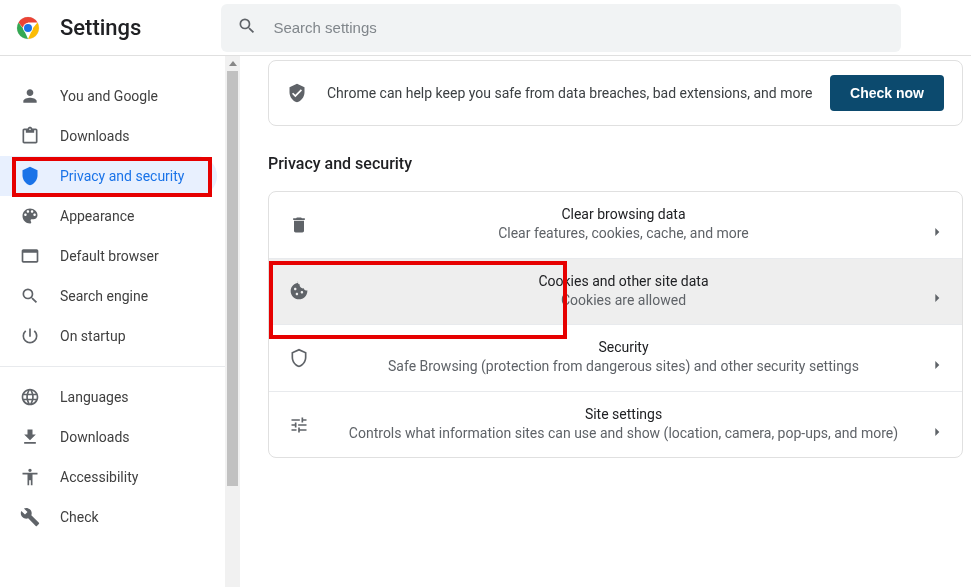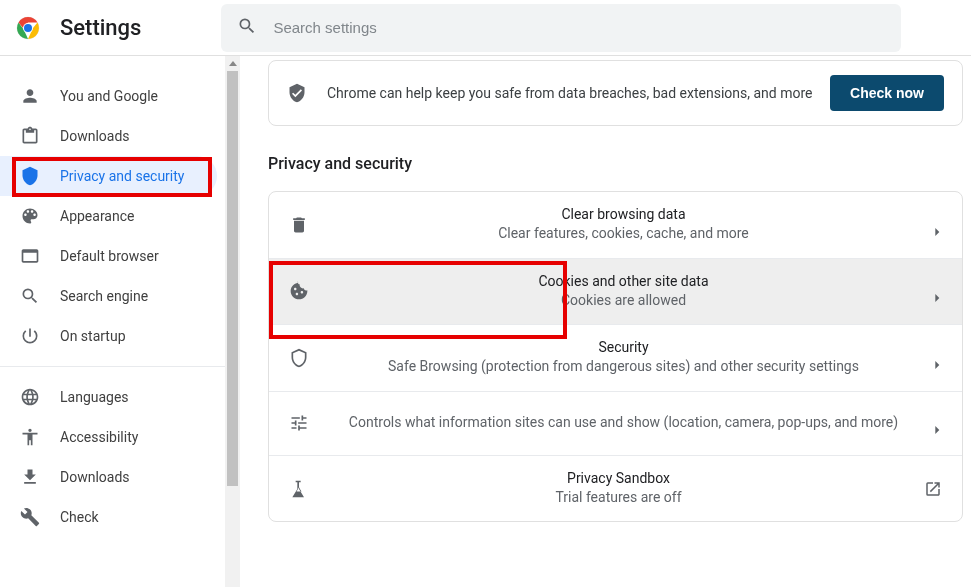--- a/index.html
+++ b/index.html
@@ -146,32 +146,32 @@
         <span class="icon">
             <svg viewBox="0 0 24 24">
               <path d="M11.99 2C6.47 2 2 6.48 2 12s4.47 10 9.99 10C17.52 22 22 17.52 22 12S17.52 2 11.99 2zm6.93 6h-2.95a15.65 15.65 0 0 0-1.38-3.56A8.03 8.03 0 0 1 18.92 8zM12 4.04c.83 1.2 1.48 2.53 1.91 3.96h-3.82c.43-1.43 1.08-2.76 1.91-3.96zM4.26 14C4.1 13.36 4 12.69 4 12s.1-1.36.26-2h3.38c-.08.66-.14 1.32-.14 2s.06 1.34.14 2H4.26zm.82 2h2.95c.32 1.25.78 2.45 1.38 3.56A7.987 7.987 0 0 1 5.08 16zm2.95-8H5.08a7.987 7.987 0 0 1 4.33-3.56A15.65 15.65 0 0 0 8.03 8zM12 19.96c-.83-1.2-1.48-2.53-1.91-3.96h3.82c-.43 1.43-1.08 2.76-1.91 3.96zM14.34 14H9.66c-.09-.66-.16-1.32-.16-2s.07-1.35.16-2h4.68c.09.65.16 1.32.16 2s-.07 1.34-.16 2zm.25 5.56c.6-1.11 1.06-2.31 1.38-3.56h2.95a8.03 8.03 0 0 1-4.33 3.56zM16.36 14c.08-.66.14-1.32.14-2s-.06-1.34-.14-2h3.38c.16.64.26 1.31.26 2s-.1 1.36-.26 2h-3.38z"></path>
             </svg>
           </span>
         <span>Languages</span>
       </div>
       <div class="sidebar-item">
         <span class="icon">
             <svg viewBox="0 0 24 24">
+              <path d="M19 9h-4V3H9v6H5l7 7 7-7zM5 18v2h14v-2H5z"></path>
+            </svg>
+          </span>
+        <span>Downloads</span>
+      </div>
+      <div class="sidebar-item">
+        <span class="icon">
+            <svg viewBox="0 0 24 24">
               <path d="M12 2c1.1 0 2 .9 2 2s-.9 2-2 2-2-.9-2-2 .9-2 2-2zm9 7h-6v13h-2v-6h-2v6H9V9H3V7h18v2z"></path>
             </svg>
           </span>
         <span>Accessibility</span>
-      </div>
-      <div class="sidebar-item">
-        <span class="icon">
-            <svg viewBox="0 0 24 24">
-              <path d="M19 9h-4V3H9v6H5l7 7 7-7zM5 18v2h14v-2H5z"></path>
-            </svg>
-          </span>
-        <span>Downloads</span>
       </div>
       <div class="sidebar-item">
         <span class="icon">
             <svg viewBox="0 0 24 24">
               <path d="M22.7 19l-9.1-9.1c.9-2.3.4-5-1.5-6.9-2-2-5-2.4-7.4-1.3L9 6 6 9 1.6 4.7C.4 7.1.9 10.1 2.9 12.1c1.9 1.9 4.6 2.4 6.9 1.5l9.1 9.1c.4.4 1 .4 1.4 0l2.3-2.3c.5-.4.5-1.1.1-1.4z"></path>
             </svg>
           </span>
         <span>Check</span>
       </div>
     </div>
@@ -240,38 +240,25 @@
               <path d="M0 0 L6 6 L0 12 Z"></path>
             </svg></span>
       </div>
       <div class="settings-row">
         <span class="row-icon">
             <svg viewBox="0 0 24 24">
               <path d="M3 17v2h6v-2H3zM3 5v2h10V5H3zm10 16v-2h8v-2h-8v-2h-2v6h2zM7 9v2H3v2h4v2h2V9H7zm14 4v-2H11v2h10zm-6-4h2V7h4V5h-4V3h-2v6z"></path>
             </svg>
           </span>
         <div class="row-text">
+          <div class="row-title">Site settings</div>
           <div class="row-subtitle">Controls what information sites can use and show (location, camera, pop-ups, and more)</div>
         </div>
         <span class="row-arrow"><svg viewBox="0 0 8 12">
               <path d="M0 0 L6 6 L0 12 Z"></path>
-            </svg></span>
-      </div>
-      <div class="settings-row">
-        <span class="row-icon">
-            <svg viewBox="0 0 24 24">
-              <path d="M6 22h12l-6-10V4h2V2H8v2h2v8l-6 10zm4.5-9.5L12 10l1.5 2.5L15 15H9l1.5-2.5z"></path>
-            </svg>
-          </span>
-        <div class="row-text">
-          <div class="row-title">Privacy Sandbox</div>
-          <div class="row-subtitle">Trial features are off</div>
-        </div>
-        <span class="row-external"><svg viewBox="0 0 24 24">
-              <path d="M19 19H5V5h7V3H5a2 2 0 0 0-2 2v14a2 2 0 0 0 2 2h14c1.1 0 2-.9 2-2v-7h-2v7zM14 3v2h3.59l-9.83 9.83 1.41 1.41L19 6.41V10h2V3h-7z"></path>
             </svg></span>
       </div>
     </div>
   </div>
 </div>
 
 <div class="highlight-box-1" style="left:12px; top:157px; width:200px; height:40px;"></div>
 <div class="highlight-box-1" style="left:269px; top:261px; width:298px; height:78px;"></div>
 
 </body></html>

